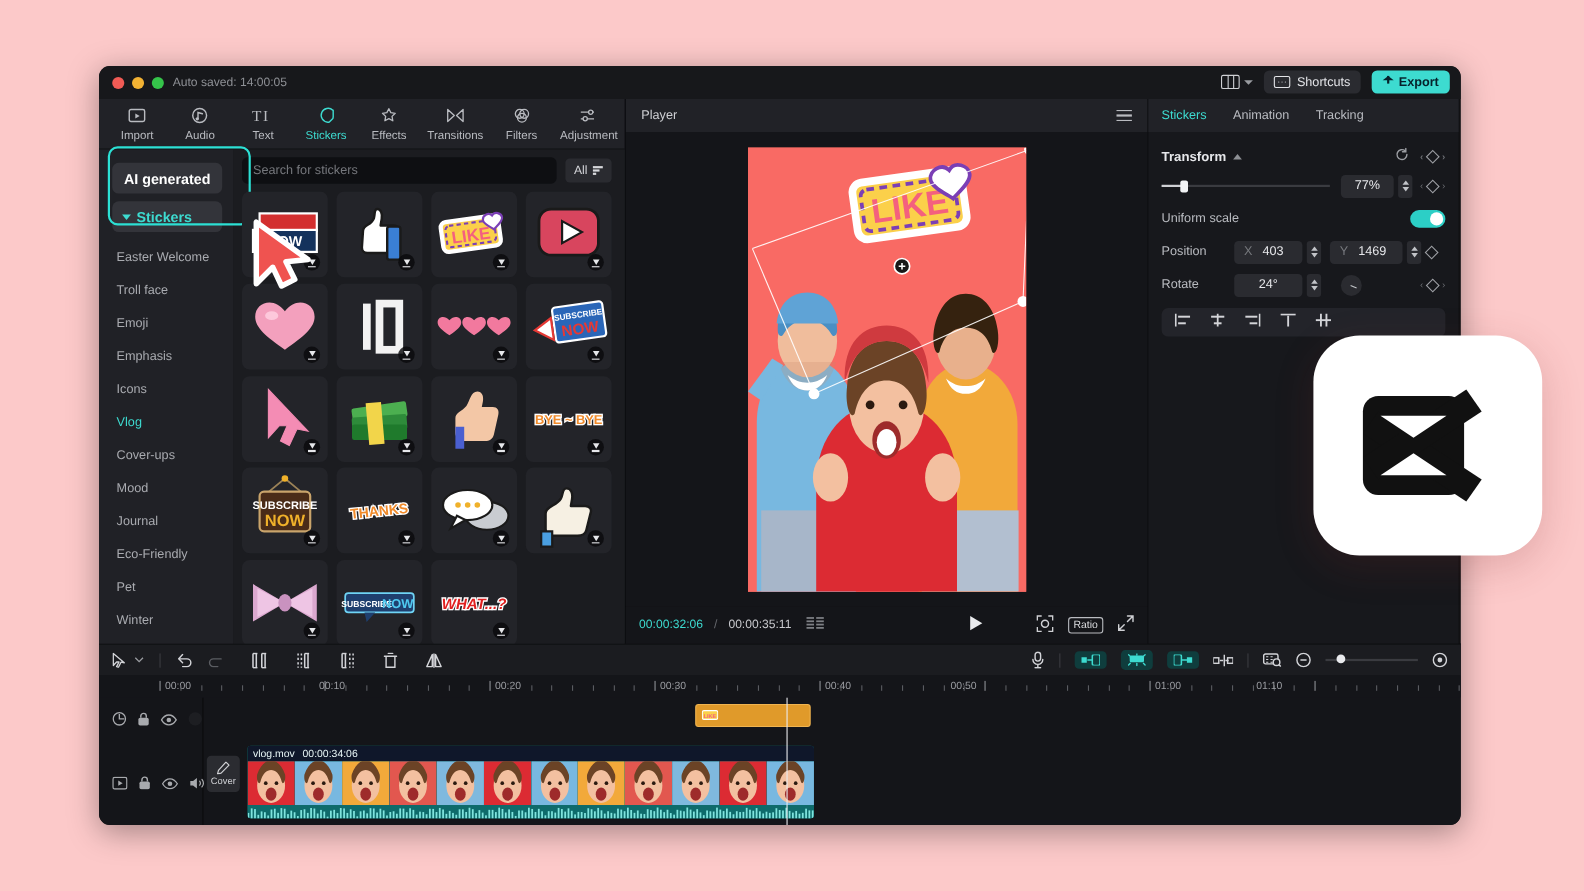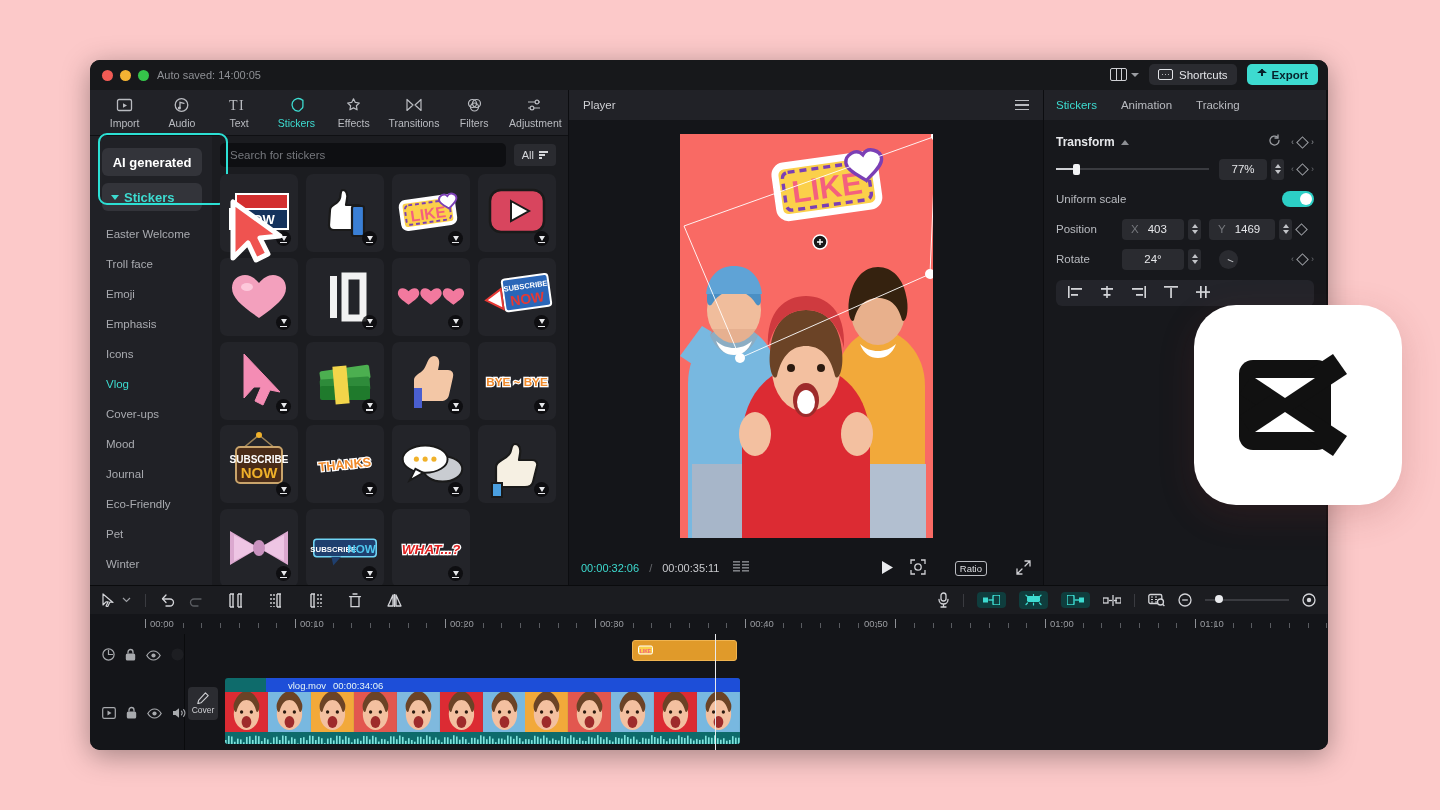--- a/index.html
+++ b/index.html
@@ -107,21 +107,21 @@
   .hamb { display:flex; flex-direction:column; gap:3px; cursor:pointer;}
   .hamb i { display:block; width:14px; height:1.6px; background:#b9bbc0;}
   #player-stage { flex:1; display:flex; align-items:center; justify-content:center; background:#141519;
                   position:relative;}
   #video-frame { width:253px; height:404px; position:relative; overflow:hidden; background:#f96a64;}
   #player-ctrls { height:34px; display:flex; align-items:center; padding:0 12px; gap:10px;
                   font-size:11px; color:#c9cace; background:#141519;}
   .tc-cur { color:#3ddbd0; }
   .tc-sep { color:#67696e; }
   .tc-tot { color:#c9cace; }
-  #pl-right { margin-left:auto; display:flex; align-items:center; gap:29px;}
+  #pl-right { margin-left:auto; display:flex; align-items:center; gap:13px;}
   .ratio-chip { border:1.2px solid #b9bbc0; border-radius:3px; font-size:9.5px; padding:1px 4px;
                 color:#dcdde0; cursor:pointer;}
 
   
   #right-panel { width:282px; background:#17181c; display:flex; flex-direction:column;}
   #right-tabs { height:30px; display:flex; align-items:center; gap:24px; padding:0 12px;
                 background:#212227; font-size:11.5px; color:#b9bbc0;}
   .rtab { cursor:pointer;} .rtab.active{ color:#3ddbd0; }
   #right-body { flex:1; padding:10px 12px 0 12px; }
   #transform-head { display:flex; align-items:center; height:24px; font-size:12px; color:#e6e7ea;
@@ -179,22 +179,22 @@
   .track-row { display:flex; height:44px; }
   .track-head { width:95px; flex-shrink:0; display:flex; align-items:center; gap:10px;
                 padding-left:12px; border-right:1px solid #0a0b0d;}
   .th-ico { cursor:pointer; opacity:.85;}
   .track-lane { flex:1; position:relative; }
   #sticker-clip { position:absolute; left:447px; top:6px; width:105px; height:21px;
                   background:#e09a2a; border-radius:3px; border:1px solid #f0b450;
                   display:flex; align-items:center; padding-left:5px; cursor:pointer;}
   #video-clip { position:absolute; left:40px; top:0; width:515px; height:66px;
                 background:#0e6b6b; border-radius:3px; overflow:hidden; cursor:pointer;}
-  #vc-head { height:14px; display:flex; align-items:center; gap:7px; padding-left:22px; font-size:9.5px;
-             color:#e8f6f6; background:#1d4ed8;margin-left:41px;}
+  #vc-head { height:14px; display:flex; align-items:center; gap:7px; padding-left:5px; font-size:9.5px;
+             color:#e8f6f6; background:#0f172a;}
   #vc-thumbs { height:40px; display:flex; }
   .vthumb { flex:1; height:100%; }
   #vc-wave { height:12px; background:#0e6b6b; position:relative; overflow:hidden;}
   #cover-btn { position:absolute; left:3px; top:9px; width:30px; height:33px; background:#2b2c31;
                border-radius:4px; display:flex; flex-direction:column; align-items:center;
                justify-content:center; gap:1px; font-size:8.5px; color:#cfd0d4; cursor:pointer;}
   #playhead { position:absolute; left:625px; top:0; width:1px; height:165px; background:#e9eaed;
               z-index:20; pointer-events:none;}
 
   
@@ -895,21 +895,21 @@
         <div class="tick major" style="left: 55px;"></div>
         <div class="tlabel" style="left: 60px;">00:00</div>
         <div class="tick" style="left: 73.75px;"></div>
         <div class="tick" style="left: 92.5px;"></div>
         <div class="tick" style="left: 111.25px;"></div>
         <div class="tick" style="left: 130px;"></div>
         <div class="tick" style="left: 148.75px;"></div>
         <div class="tick" style="left: 167.5px;"></div>
         <div class="tick" style="left: 186.25px;"></div>
         <div class="tick major" style="left: 205px;"></div>
-        <div class="tlabel" style="left: 210px;">00:10</div>
+        <div class="tlabel" style="left: 200px;">00:10</div>
         <div class="tick" style="left: 223.75px;"></div>
         <div class="tick" style="left: 242.5px;"></div>
         <div class="tick" style="left: 261.25px;"></div>
         <div class="tick" style="left: 280px;"></div>
         <div class="tick" style="left: 298.75px;"></div>
         <div class="tick" style="left: 317.5px;"></div>
         <div class="tick" style="left: 336.25px;"></div>
         <div class="tick major" style="left: 355px;"></div>
         <div class="tlabel" style="left: 360px;">00:20</div>
         <div class="tick" style="left: 373.75px;"></div>
@@ -949,21 +949,21 @@
         <div class="tick major" style="left: 955px;"></div>
         <div class="tlabel" style="left: 960px;">01:00</div>
         <div class="tick" style="left: 973.75px;"></div>
         <div class="tick" style="left: 992.5px;"></div>
         <div class="tick" style="left: 1011.25px;"></div>
         <div class="tick" style="left: 1030px;"></div>
         <div class="tick" style="left: 1048.75px;"></div>
         <div class="tick" style="left: 1067.5px;"></div>
         <div class="tick" style="left: 1086.25px;"></div>
         <div class="tick major" style="left: 1105px;"></div>
-        <div class="tlabel" style="left: 1110px;">01:10</div>
+        <div class="tlabel" style="left: 1052px;">01:10</div>
         <div class="tick" style="left: 1123.75px;"></div>
         <div class="tick" style="left: 1142.5px;"></div>
         <div class="tick" style="left: 1161.25px;"></div>
         <div class="tick" style="left: 1180px;"></div>
         <div class="tick" style="left: 1198.75px;"></div>
         <div class="tick" style="left: 1217.5px;"></div>
         <div class="tick" style="left: 1236.25px;"></div>
       </div>
 
     <div id="tracks">

